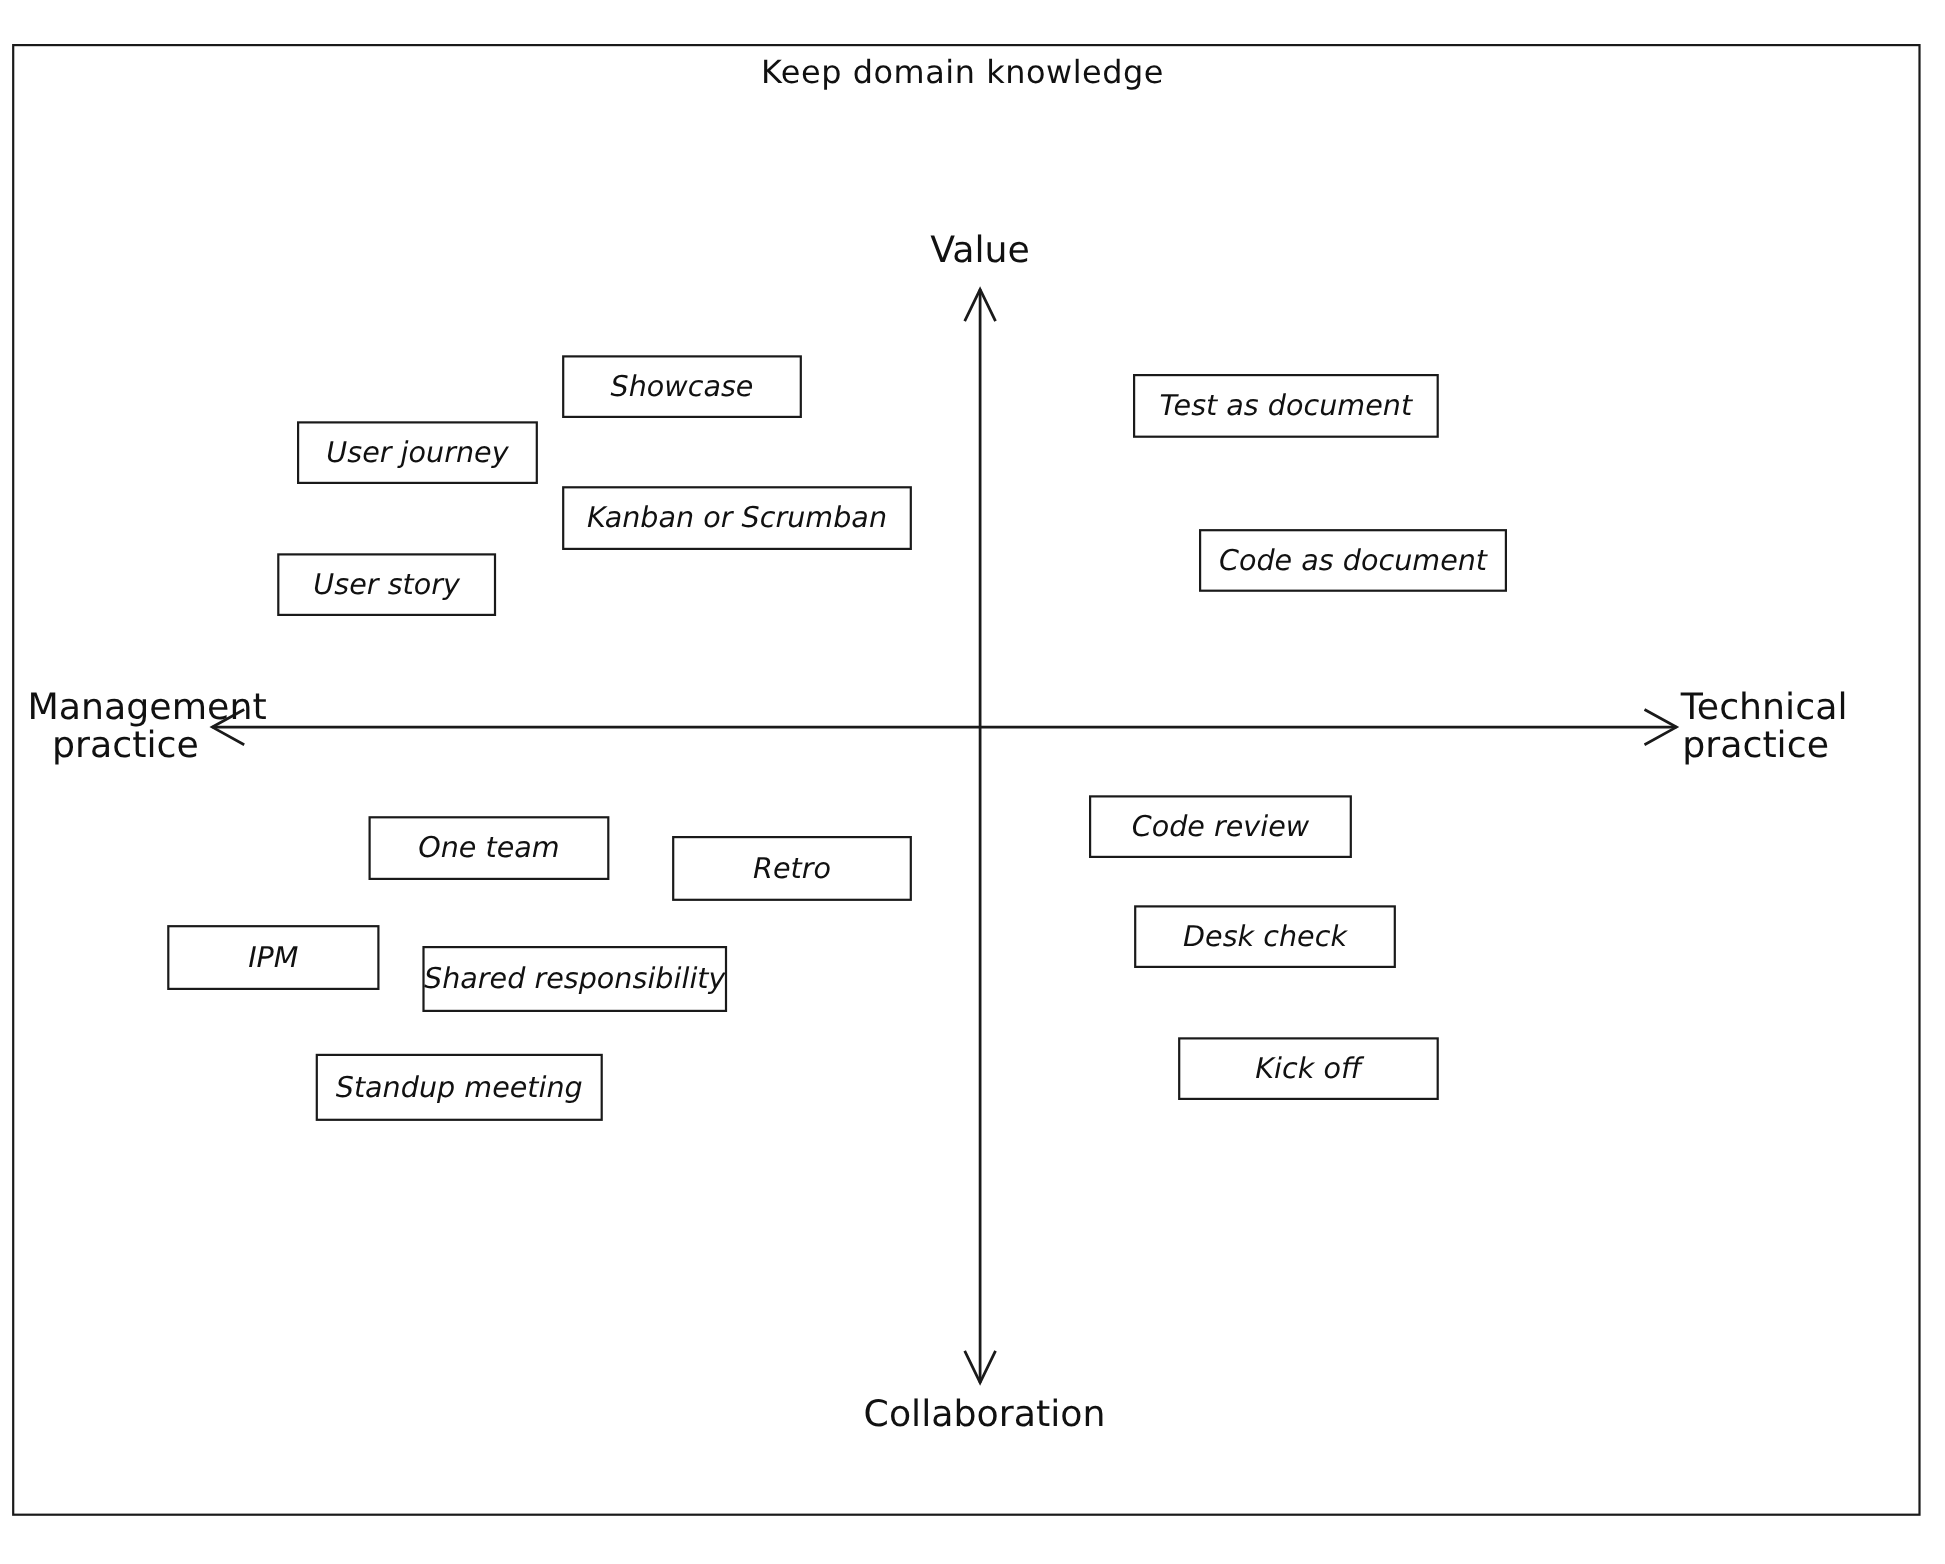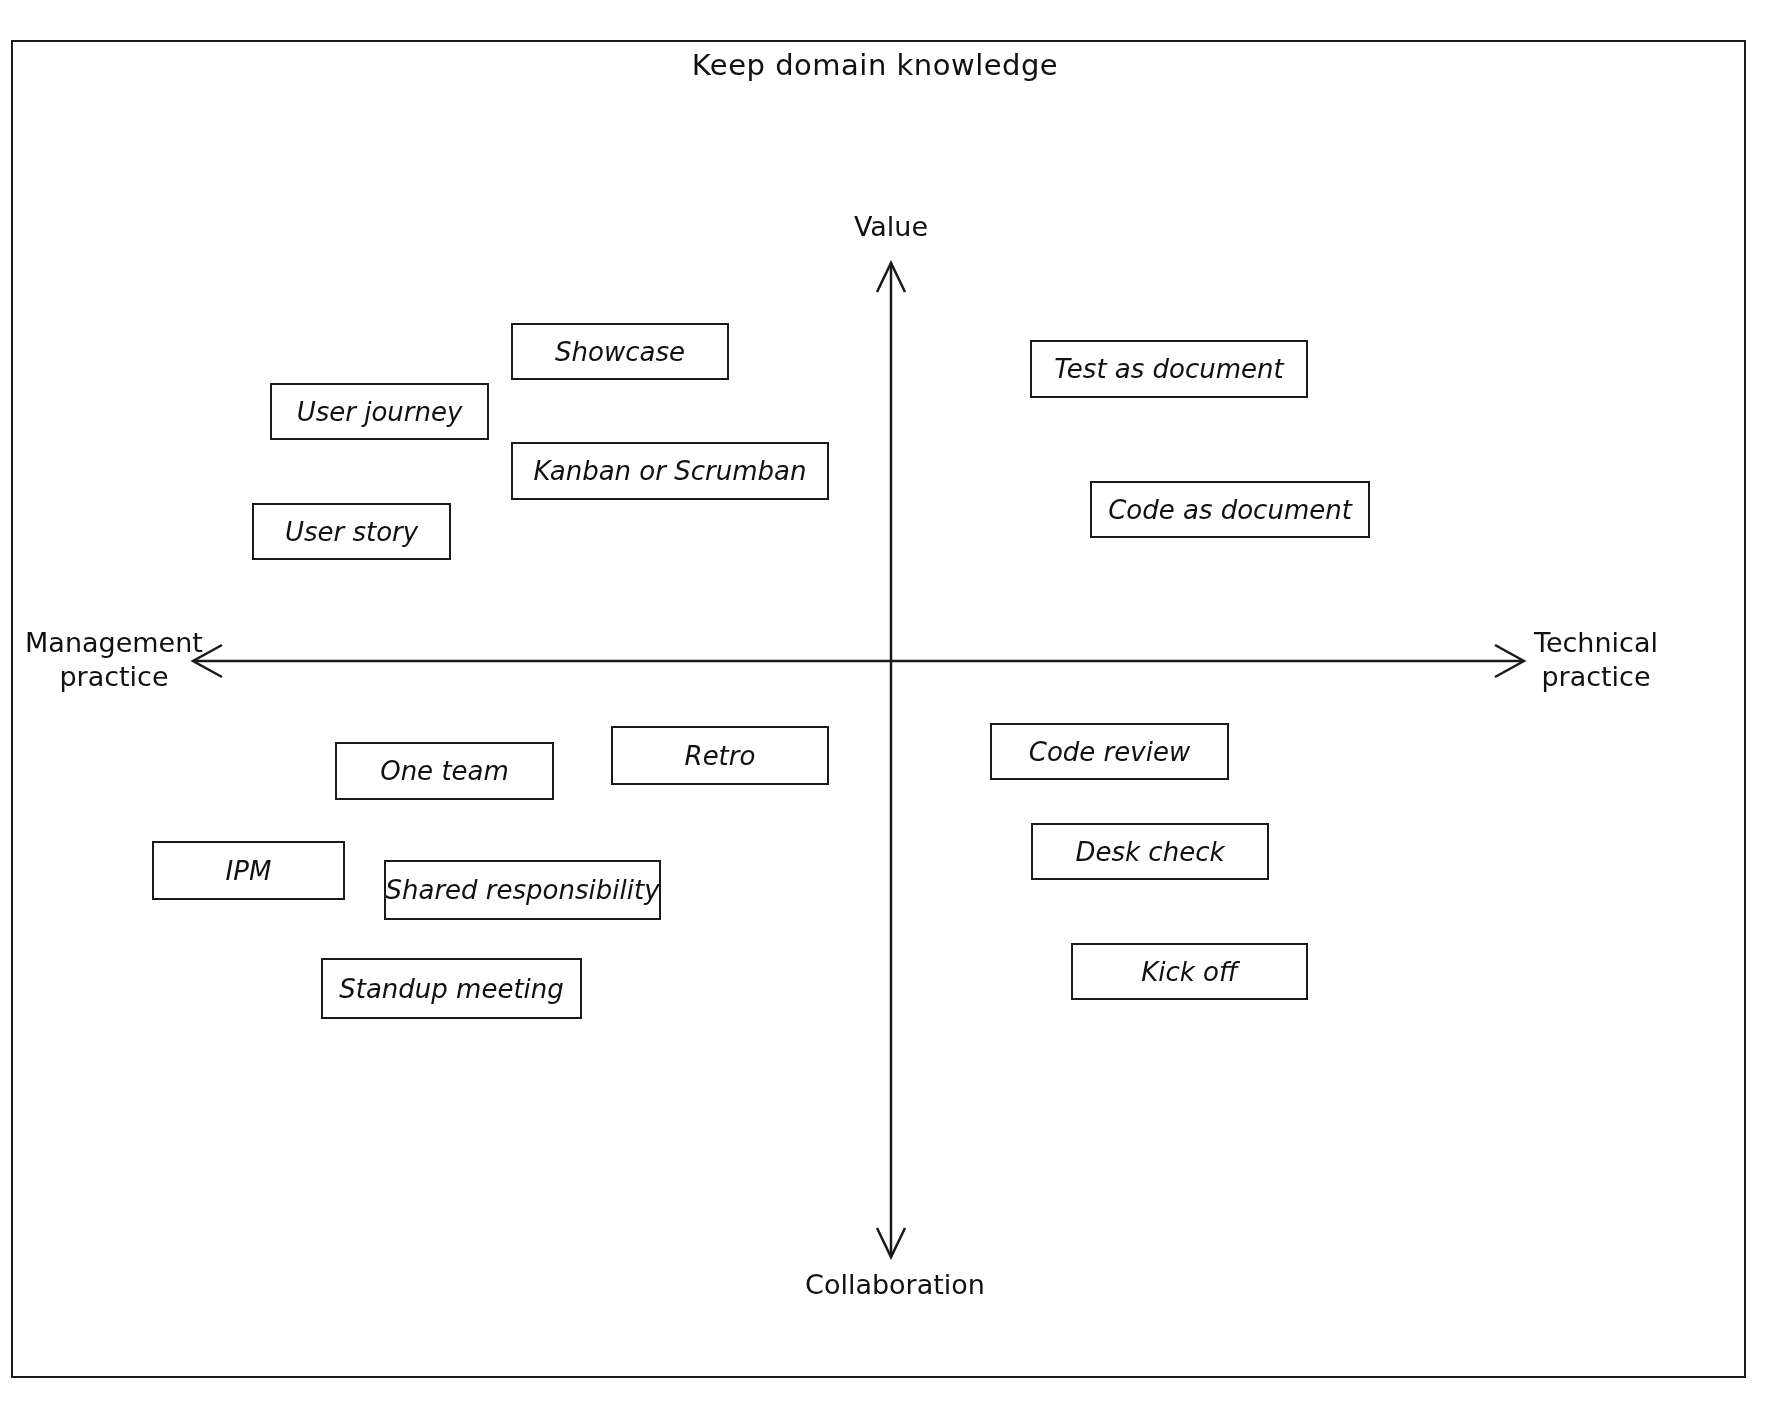--- a/index.html
+++ b/index.html
@@ -18,21 +18,21 @@
     box-sizing:border-box;
   }
   .title{
     position:absolute;
     left:0;top:48px;width:1750px;
     text-align:center;
     font-size:29px;
     letter-spacing:0.5px;
   }
   .axes-svg{position:absolute;left:0;top:0;pointer-events:none;}
-  .axis-label{position:absolute;font-size:27px;line-height:34px;white-space:nowrap;}
+  .axis-label{position:absolute;font-size:33px;line-height:34px;white-space:nowrap;}
   .axis-label.centered{transform:translateX(-50%);}
   .axis-label.two-line{text-align:center;white-space:normal;margin-top:15px;}
   .practice{
     position:absolute;
     box-sizing:border-box;
     border:2px solid #1a1a1a;
     background:#ffffff;
     display:flex;align-items:center;justify-content:center;
     font-style:italic;
     font-size:26px;
@@ -85,33 +85,33 @@
       </div>
       <div class="practice" style="left: 252px; top: 503px; width: 199px; height: 57px; align-items: center;">
         <span>User story</span>
       </div>
       <div class="practice" style="left: 1030px; top: 340px; width: 278px; height: 58px;">
         <span>Test as document</span>
       </div>
       <div class="practice" style="left: 1090px; top: 481px; width: 280px; height: 57px;">
         <span>Code as document</span>
       </div>
-      <div class="practice" style="left: 611px; top: 726px; width: 218px; height: 59px;">
+      <div class="practice" style="left: 611px; top: 760px; width: 218px; height: 59px;">
         <span>Retro</span>
       </div>
       <div class="practice" style="left: 335px; top: 742px; width: 219px; height: 58px;">
         <span>One team</span>
       </div>
       <div class="practice" style="left: 152px; top: 841px; width: 193px; height: 59px;">
         <span>IPM</span>
       </div>
       <div class="practice" style="left: 384px; top: 860px; width: 277px; height: 60px;">
         <span>Shared responsibility</span>
       </div>
-      <div class="practice" style="left: 287px; top: 958px; width: 261px; height: 61px; margin-left: 34px;">
+      <div class="practice" style="left: 287px; top: 958px; width: 261px; height: 61px;">
         <span>Standup meeting</span>
       </div>
       <div class="practice" style="left: 990px; top: 723px; width: 239px; height: 57px;">
         <span>Code review</span>
       </div>
       <div class="practice" style="left: 1031px; top: 823px; width: 238px; height: 57px;">
         <span>Desk check</span>
       </div>
       <div class="practice" style="left: 1071px; top: 943px; width: 237px; height: 57px;">
         <span>Kick off</span>

